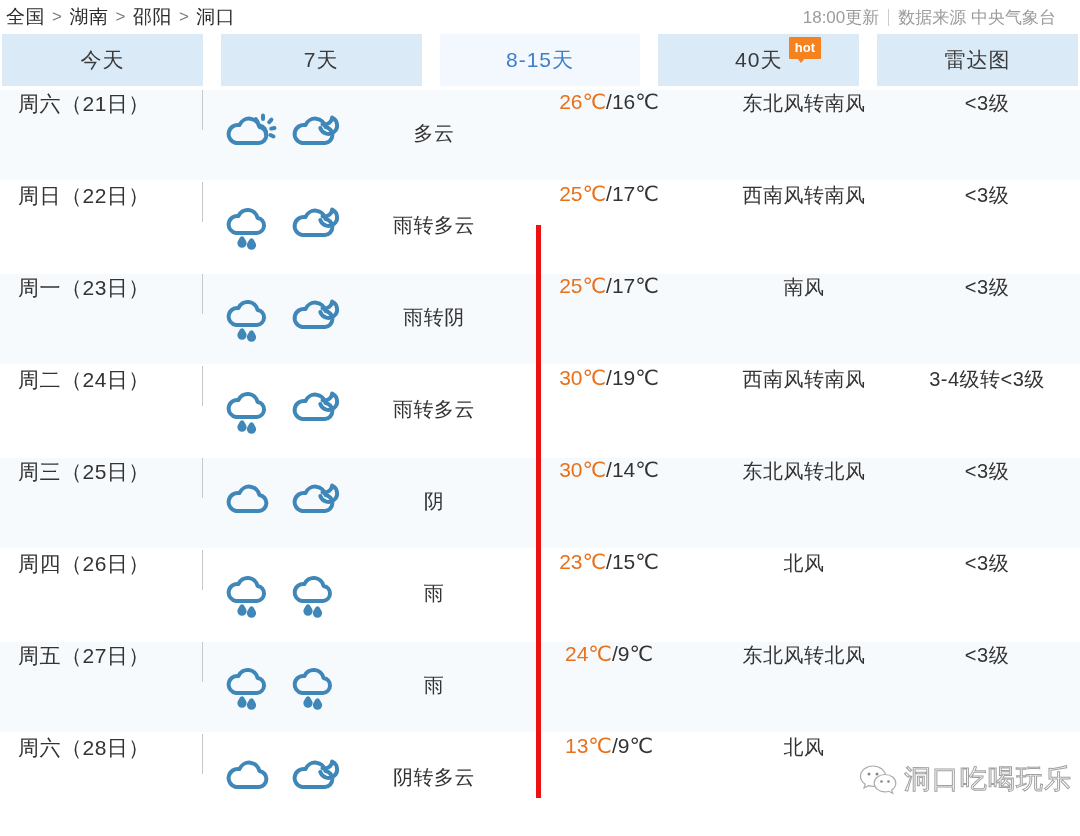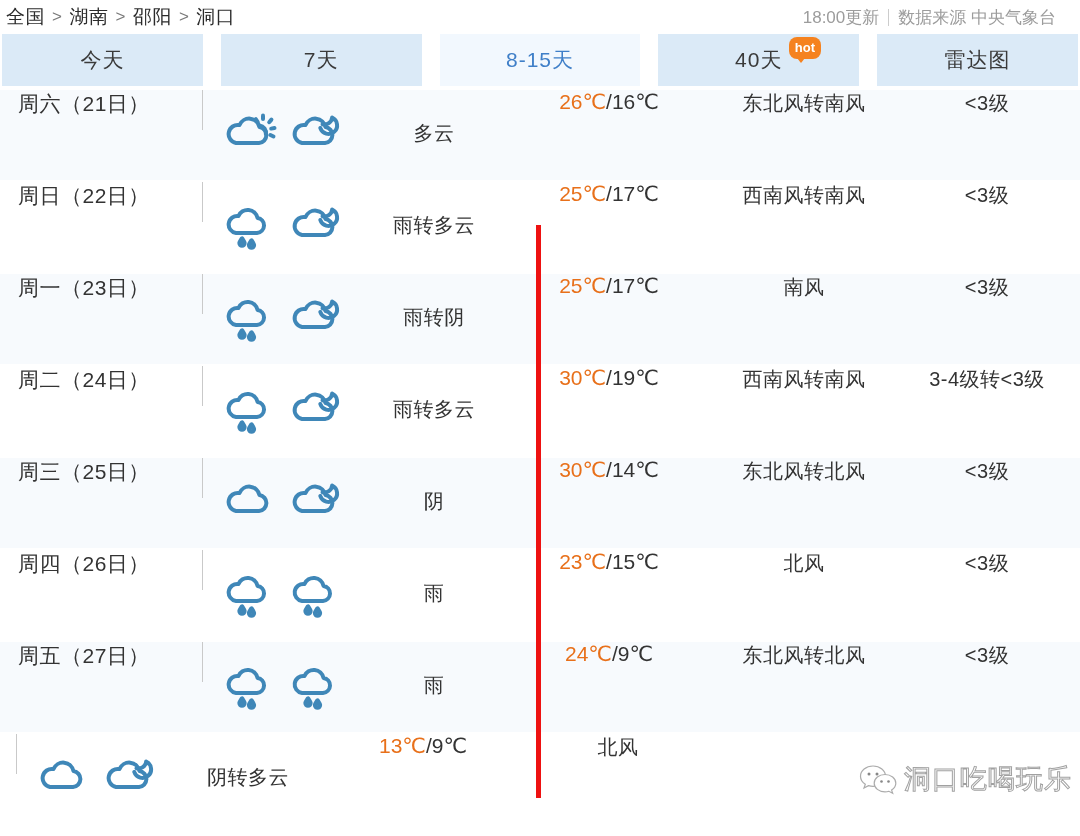--- a/index.html
+++ b/index.html
@@ -79,21 +79,21 @@
     position: absolute;
     top: 3px;
     left: 50%;
     margin-left: 30px;
     background: #f5821f;
     color: #ffffff;
     font-size: 13px;
     font-weight: bold;
     line-height: 1;
     padding: 4px 6px 5px 6px;
-    border-radius: 8px;
+    border-radius: 1px;
     letter-spacing: 0;
   }
   .hot-badge::after {
     content: "";
     position: absolute;
     bottom: -4px;
     left: 8px;
     width: 0;
     height: 0;
     border-left: 4px solid transparent;
@@ -436,20 +436,21 @@
             <path class="drop" d="M28.5 37.5 c-1.6 2.4 -2.4 3.6 -2.4 4.6 a2.4 2.4 0 0 0 4.8 0 c0 -1 -0.8 -2.2 -2.4 -4.6 Z"></path>
           </svg>
         </span>
       </div>
       <div class="c-desc">雨</div>
       <div class="c-temp"><span class="hi">24℃</span><span>/</span><span class="lo">9℃</span></div>
       <div class="c-wind">东北风转北风</div>
       <div class="c-level">&lt;3级</div>
     </div>
     <div class="row">
+      <div class="c-day">周六（28日）</div>
       <div class="c-divider">
         <i></i>
       </div>
       <div class="c-icons">
         <span>
           <svg class="wicon" viewBox="0 0 56 48">
             <path d="M13 32 H36 a8 8 0 0 0 0.5 -15.9 a10.5 10.5 0 0 0 -20 -2 A8.4 8.4 0 0 0 13 32 Z"></path>
           </svg>
         </span>
         <span>

